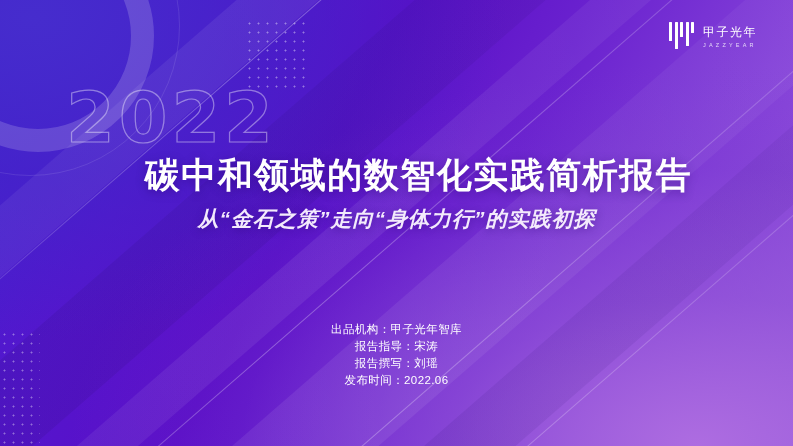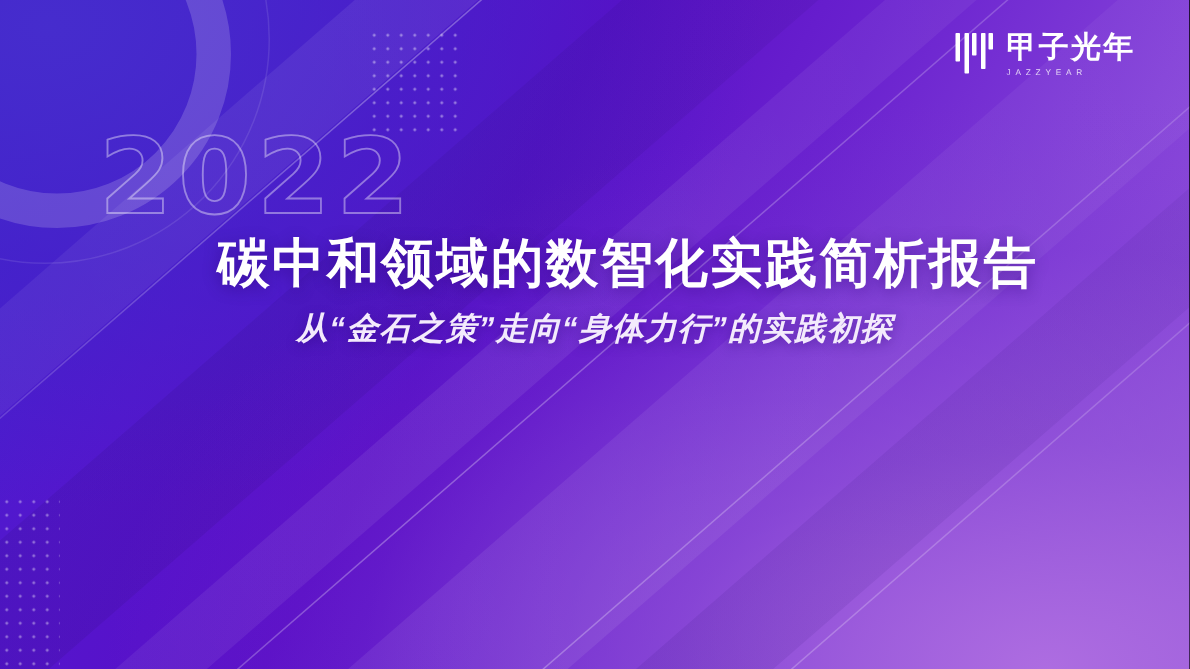--- a/index.html
+++ b/index.html
@@ -71,21 +71,21 @@
     display:flex; align-items:center; gap:9px;
   }
   .logo-mark{ display:flex; align-items:flex-start; gap:2.5px; height:30px; }
   .logo-mark i{ display:block; width:3px; background:#ffffff; border-radius:0.5px; }
   .logo-mark i:nth-child(1){ height:19px; }
   .logo-mark i:nth-child(2){ height:27px; }
   .logo-mark i:nth-child(3){ height:15px; }
   .logo-mark i:nth-child(4){ height:24px; }
   .logo-mark i:nth-child(5){ height:11px; }
   .logo-text{ display:flex; flex-direction:column; justify-content:center; }
-  .logo-cn{ color:#fff; font-size:20px; font-weight:700; letter-spacing:1.5px; line-height:1.05; }
+  .logo-cn{ color:#fff; font-size:12px; font-weight:400; letter-spacing:1.5px; line-height:1.05; }
   .logo-en{ color:rgba(255,255,255,0.78); font-size:5.5px; letter-spacing:3.2px; margin-top:3px; }
 
   
   .title{
     position:absolute; left:0; right:0; top:152px;
     text-align:center; color:#ffffff;
     font-size:35px; font-weight:700; letter-spacing:1.5px;
     text-shadow:0 2px 10px rgba(40,0,110,0.45);
     padding-left:44px;
   }
@@ -140,14 +140,20 @@
     </span>
     <span class="logo-text">
       <span class="logo-cn">甲子光年</span>
       <span class="logo-en">JAZZYEAR</span>
     </span>
   </div>
 
   <div class="title">碳中和领域的数智化实践简析报告</div>
   <div class="subtitle">从“金石之策”走向“身体力行”的实践初探</div>
 
+  <div class="credits">
+    <div class="credit-row">出品机构：甲子光年智库</div>
+    <div class="credit-row">报告指导：宋涛</div>
+    <div class="credit-row">报告撰写：刘瑶</div>
+    <div class="credit-row">发布时间：2022.06</div>
+  </div>
 
 </div>
 
 </body></html>

